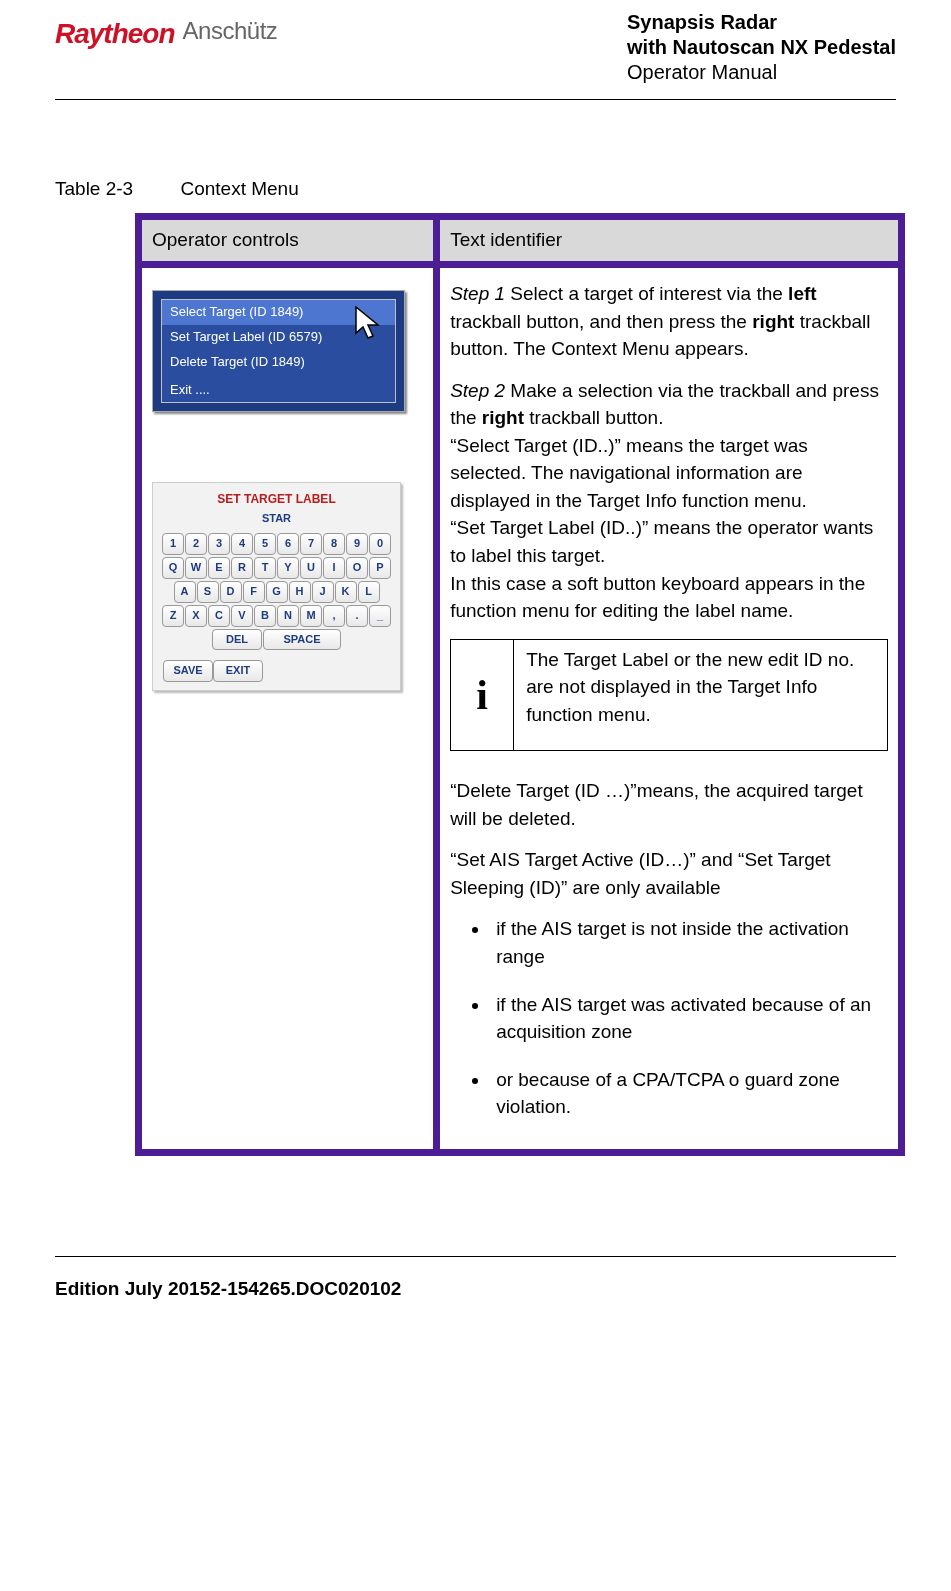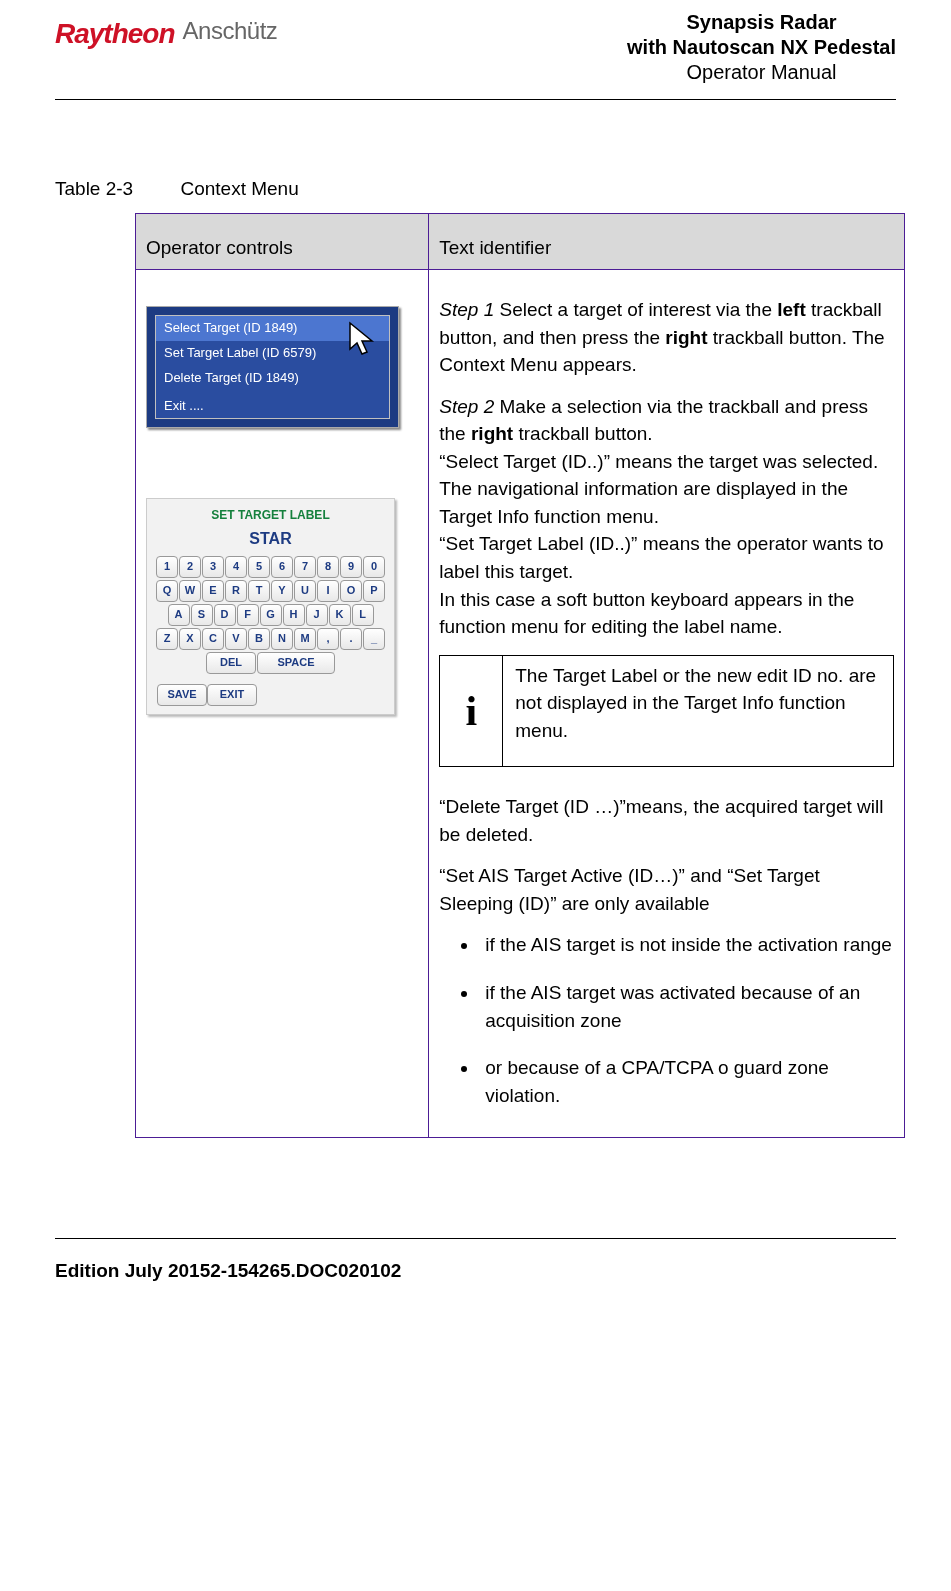--- a/index.html
+++ b/index.html
@@ -35,21 +35,21 @@
     letter-spacing: -1px;
   }
   .logo-anschuetz {
     font-family: Arial, sans-serif;
     font-weight: 400;
     font-size: 24px;
     color: #666;
     letter-spacing: -0.5px;
   }
   .doc-titles {
-    text-align: center;
+    text-align: left;
     line-height: 1.25;
   }
   .t-bold { font-weight: 700; font-size: 20px; }
   .t-reg  { font-size: 20px; }
   .hr-thin {
     border: none;
     border-top: 1px solid #000;
     margin: 0 0 75px 0;
   }
   .hr-foot {
@@ -57,23 +57,23 @@
     border-top: 1px solid #000;
     margin: 100px 0 18px 0;
   }
   .table-caption span:first-child { margin-right: 42px; }
   .main-table {
     border-collapse: collapse;
     margin: 10px 0 0 80px;
     width: 770px;
   }
   .main-table td, .main-table th {
-    border: 1px solid #4c1d95;
+    border: 7px solid #4c1d95;
     vertical-align: top;
-    padding: 20px 10px 8px 10px;
+    padding: 6px 10px 8px 10px;
     text-align: left;
     font-weight: 400;
   }
   .main-table th {
     background: #d9d9d9;
   }
   .col-left  { width: 275px; }
   .col-right { width: 495px; }
   .para { margin: 6px 0 14px 0; }
   .step-label { font-style: italic; }
@@ -126,22 +126,22 @@
   
   .shot-keyboard {
     width: 235px;
     background: #f2f2f2;
     border: 1px solid #ccc;
     padding: 8px 6px;
     font-family: Arial, sans-serif;
     text-align: center;
     box-shadow: 2px 2px 2px #bbb;
   }
-  .shot-keyboard .title { font-size: 12px; color: #15803d; font-weight: 700; }
-  .shot-keyboard .entered { font-size: 16px; color: #1d3b82; font-weight: 700; margin: 2px 0 6px; }
+  .shot-keyboard .title { font-size: 12px; color: #b91c1c; font-weight: 700; }
+  .shot-keyboard .entered { font-size: 11px; color: #1d3b82; font-weight: 700; margin: 2px 0 6px; }
   .kb-row { display: flex; justify-content: center; gap: 1px; margin-bottom: 2px; }
   .key { background: linear-gradient(#fff,#e8e8e8); border: 1px solid #999; border-radius: 4px; font-size: 11px; font-weight: 700; color: #1d3b82; padding: 2px 0; width: 20px; text-align: center; }
   .key.wide { width: 48px; }
   .key.xwide { width: 76px; }
   .kb-bottom { display: flex; justify-content: flex-start; margin-top: 10px; padding: 0 4px; }
   .footer {
     display: flex;
     justify-content: flex-start;
     font-size: 19px;
     font-weight: bold;

